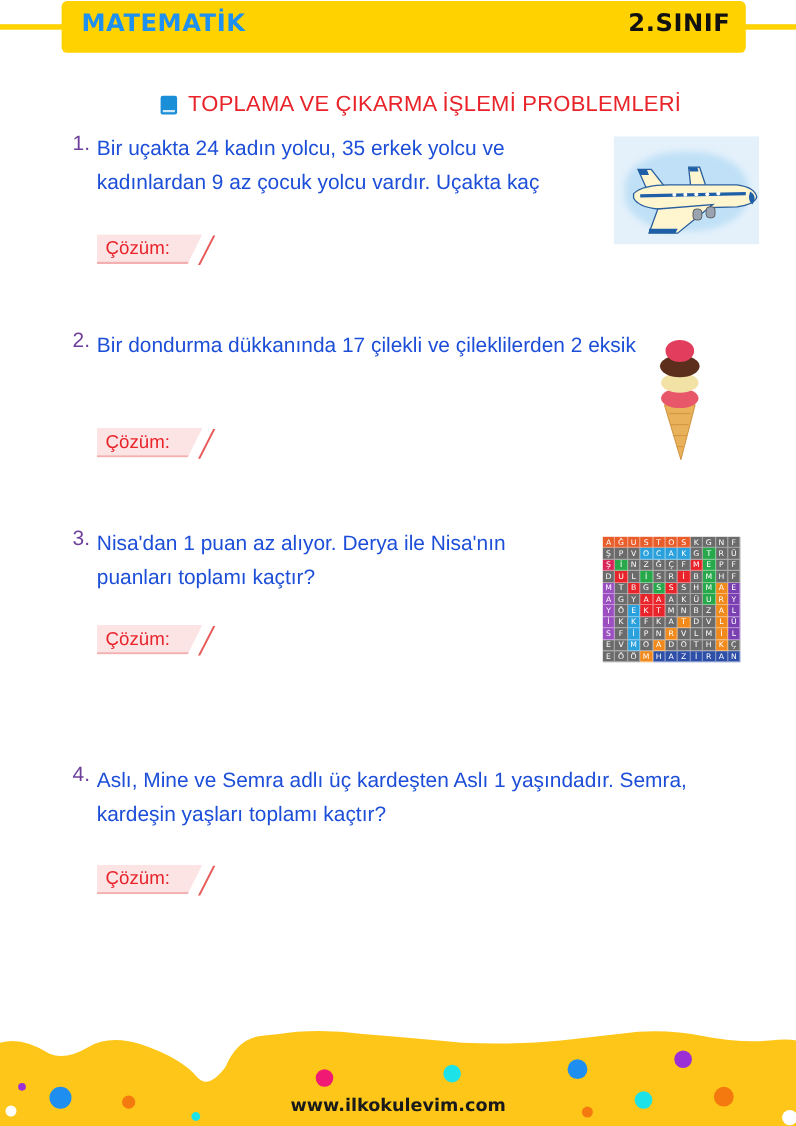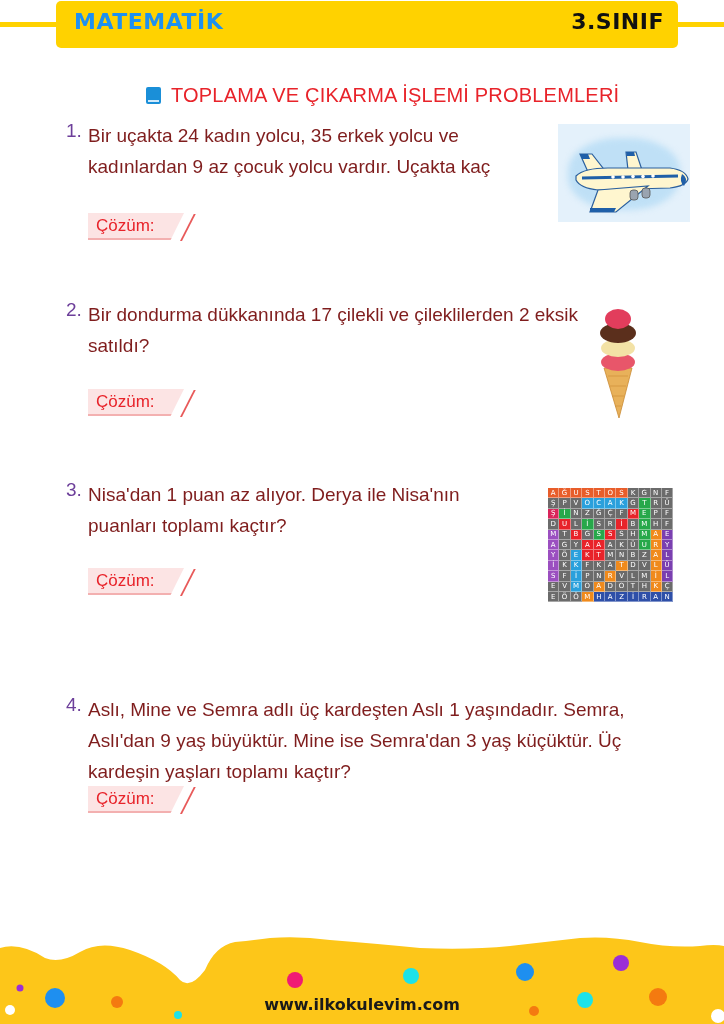--- a/index.html
+++ b/index.html
@@ -14,21 +14,21 @@
 
   
   .title-row { position: absolute; top: 84px; left: 146px; display: flex; align-items: center; }
   .book-icon { width: 15px; height: 17px; background: #1a8fd8; border-radius: 2px; margin-right: 10px; position: relative; }
   .book-icon::after { content: ""; position: absolute; left: 2px; right: 2px; bottom: 2px; height: 2px; background: #cfe9fb; }
   .title-text { font-family: "Liberation Sans", sans-serif; font-size: 20px; color: #e8232a; letter-spacing: 0.2px; }
 
   
   .q { position: absolute; left: 66px; }
   .q-num { position: absolute; left: 0; top: 0; font-family: "Liberation Sans", sans-serif; font-size: 19px; color: #6d3f9a; }
-  .q-text { position: absolute; left: 22px; top: 0; font-family: "Liberation Sans", sans-serif; font-size: 19px; line-height: 31px; color: #7f1d1d; }
+  .q-text { position: absolute; left: 22px; top: 0; font-family: "Liberation Sans", sans-serif; font-size: 19px; line-height: 31px; color: #1d4ed8; }
   .q-text span { display: block; white-space: nowrap; }
 
   .sol { position: absolute; left: 22px; height: 27px; width: 96px; }
   .sol-bg { position: absolute; left: 0; top: 0; width: 96px; height: 27px; background: #fce4e4; clip-path: polygon(0 0, 100% 0, 86% 100%, 0 100%); border-bottom: 2px solid #f3b0b0; }
   .sol-slash { position: absolute; right: 2px; top: 1px; width: 2px; height: 27px; background: #e85a5a; transform: skewX(-27deg); transform-origin: bottom; }
   .sol-label { position: absolute; left: 8px; top: 3px; font-family: "Liberation Sans", sans-serif; font-size: 17px; color: #e8232a; }
 
   
   .plane-box { position: absolute; left: 558px; top: 124px; width: 132px; height: 98px; background: #e4f1fb; }
   .plane-cloud { position: absolute; left: 10px; top: 14px; width: 112px; height: 72px; background: #bfe0f6; border-radius: 45%; filter: blur(3px); }
@@ -42,21 +42,21 @@
   .footer { position: absolute; left: 0; top: 930px; width: 724px; height: 94px; }
   .footer-url { position: absolute; left: 0; width: 724px; top: 995px; text-align: center; font-family: "DejaVu Sans", sans-serif; font-weight: bold; font-size: 16px; color: #1a1a1a; }
 </style>
 </head>
 <body>
 
 <div class="hdr-line"></div>
 <div class="hdr-bar">
 </div>
 <div class="hdr-subject">MATEMATİK</div>
-<div class="hdr-grade">3.SINIF</div>
+<div class="hdr-grade">2.SINIF</div>
 
 <div class="title-row">
   <span class="book-icon"></span>
   <span class="title-text">TOPLAMA VE ÇIKARMA İŞLEMİ PROBLEMLERİ</span>
 </div>
 
 <div class="q" style="top:120px;">
   <span class="q-num">1.</span>
   <div class="q-text">
     <span>Bir uçakta 24 kadın yolcu, 35 erkek yolcu ve</span>
@@ -93,21 +93,20 @@
 
     <rect x="72" y="66" width="8" height="10" rx="3" fill="#9aa4b0" stroke="#555" stroke-width="0.8"></rect>
     <rect x="84" y="64" width="8" height="10" rx="3" fill="#9aa4b0" stroke="#555" stroke-width="0.8"></rect>
   </svg>
 </div>
 
 <div class="q" style="top:299px;">
   <span class="q-num">2.</span>
   <div class="q-text">
     <span>Bir dondurma dükkanında 17 çilekli ve çileklilerden 2 eksik</span>
-    <span>satıldı?</span>
   </div>
   <div class="sol" style="top:90px;">
     <div class="sol-bg"></div>
     <div class="sol-slash"></div>
     <span class="sol-label">Çözüm:</span>
   </div>
 </div>
 
 <svg class="ice" viewBox="0 0 40 112">
   <path d="M6 62 L34 62 L21 112 Z" fill="#e8b15a" stroke="#c98a32" stroke-width="0.8"></path>
@@ -252,21 +251,20 @@
     <div class="cell" style="background: rgb(46, 79, 168);">İ</div>
     <div class="cell" style="background: rgb(46, 79, 168);">R</div>
     <div class="cell" style="background: rgb(46, 79, 168);">A</div>
     <div class="cell" style="background: rgb(46, 79, 168);">N</div>
   </div>
 
 <div class="q" style="top:694px;">
   <span class="q-num">4.</span>
   <div class="q-text">
     <span>Aslı, Mine ve Semra adlı üç kardeşten Aslı 1 yaşındadır. Semra,</span>
-    <span>Aslı'dan 9 yaş büyüktür. Mine ise Semra'dan 3 yaş küçüktür. Üç</span>
     <span>kardeşin yaşları toplamı kaçtır?</span>
   </div>
   <div class="sol" style="top:92px;">
     <div class="sol-bg"></div>
     <div class="sol-slash"></div>
     <span class="sol-label">Çözüm:</span>
   </div>
 </div>
 
 <svg class="footer" viewBox="0 0 724 94" preserveAspectRatio="none">

